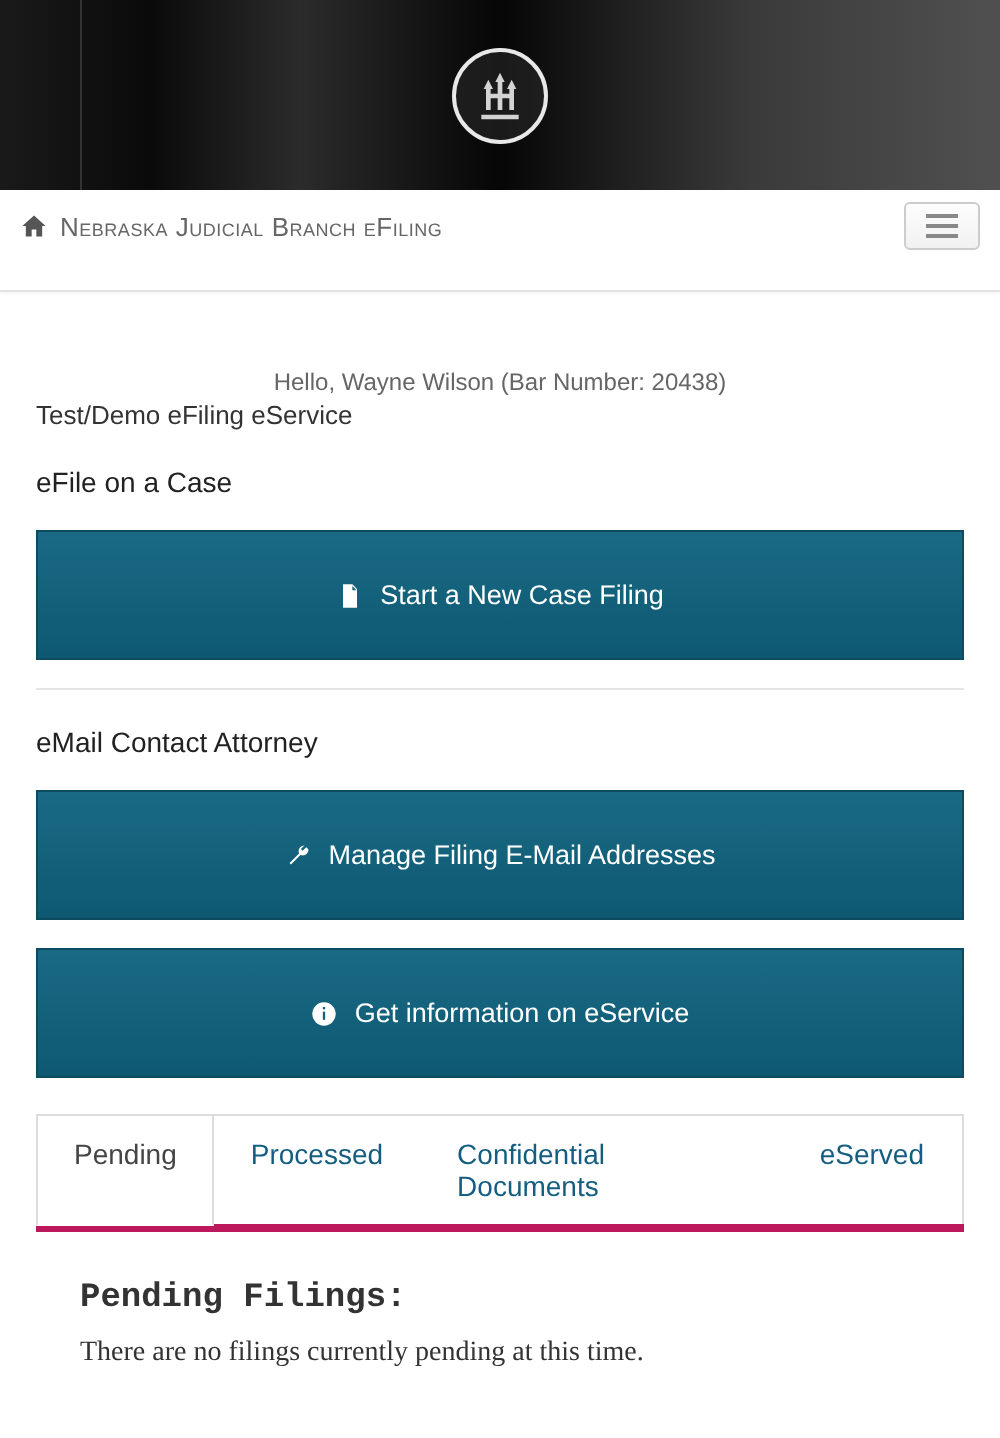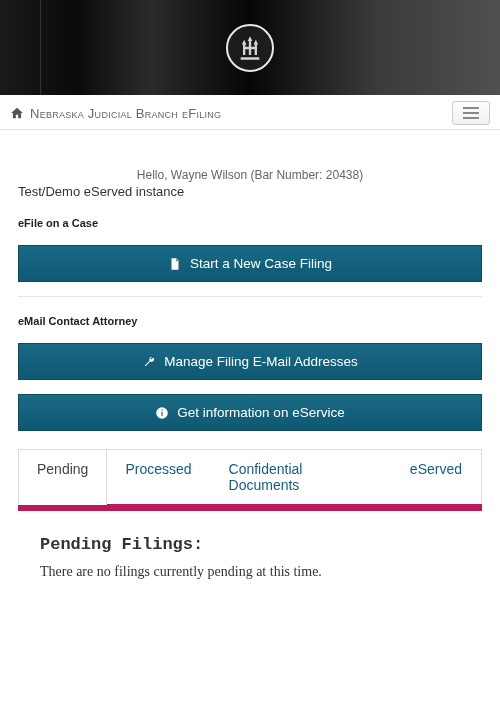--- a/index.html
+++ b/index.html
@@ -1,38 +1,38 @@
 <!DOCTYPE html>
 <html><head>
 <meta charset="utf-8">
 <style>
 * { box-sizing: border-box; margin: 0; padding: 0; }
 body { font-family: -apple-system, "Helvetica Neue", Arial, sans-serif; background: #fff; color: #333; width: 500px; }
 .banner { width: 100%; height: 95px; background: linear-gradient(90deg, #1a1a1a 0%, #0a0a0a 15%, #2b2b2b 30%, #060606 50%, #3a3a3a 75%, #505050 100%); position: relative; display: flex; align-items: center; justify-content: center; }
 .banner::before { content:""; position:absolute; left:8%; top:0; bottom:0; width:1px; background:#333; }
 .seal-circle { width: 48px; height: 48px; border: 2px solid #e8e8e8; border-radius: 50%; display:flex; align-items:center; justify-content:center; background: rgba(40,40,40,.6); }
 .seal-circle svg { width: 28px; height: 28px; fill: #e8e8e8; opacity: .9; }
-.topnav { background: #fff; border-bottom: 1px solid #e3e3e3; box-shadow: 0 1px 2px rgba(0,0,0,.04); padding: 6px 10px 4px 10px; display:flex; align-items:center; justify-content:space-between; }
+.topnav { background: #fff; border-bottom: 1px solid #e3e3e3; box-shadow: 0 1px 2px rgba(0,0,0,.04); padding: 6px 10px 20px 10px; display:flex; align-items:center; justify-content:space-between; }
 .brand { display:flex; align-items:center; gap:6px; color:#666; font-variant: small-caps; letter-spacing:.02em; font-size:13px; }
 .brand svg { width:14px; height:14px; fill:#555; }
 .hamburger { width:38px; height:24px; border:1px solid #ccc; border-radius:3px; background:linear-gradient(#fdfdfd,#f1f1f1); display:flex; align-items:center; justify-content:center; cursor:pointer; }
 .hamburger-lines { display:flex; flex-direction:column; gap:3px; }
 .hamburger-lines span { display:block; width:16px; height:2px; background:#888; }
 .container { padding: 18px 18px 0 18px; }
 h1 { font-size: 24px; font-weight: 700; color:#222; margin: 26px 0 8px 0; }
 .greeting { text-align: center; font-size: 12px; color:#666; margin: 20px 0 2px 0; }
 .instance-note { font-size: 13px; color:#333; margin-bottom: 18px; }
-h2.section { font-size: 11px; font-weight: 700; color:#222; margin: 8px 0 16px 0; }
-.btn { display:flex; align-items:center; justify-content:center; gap:8px; width:100%; padding:10px 10px; margin-bottom:14px; background: linear-gradient(#1a6a85, #0e5872); color:#fff; font-size:13.5px; border:1px solid #0c4b60; cursor:pointer; }
+h2.section { font-size: 14px; font-weight: 400; color:#222; margin: 8px 0 16px 0; }
+.btn { display:flex; align-items:center; justify-content:center; gap:8px; width:100%; padding:24px 10px; margin-bottom:14px; background: linear-gradient(#1a6a85, #0e5872); color:#fff; font-size:13.5px; border:1px solid #0c4b60; cursor:pointer; }
 .btn svg { width:14px; height:14px; fill:#fff; }
 hr.sep { border:none; border-top:1px solid #e5e5e5; margin: 4px 0 18px 0; }
 .tabs { display:flex; border:1px solid #ddd; border-bottom:none; margin-top: 18px; }
 .tab { padding: 11px 18px; font-size: 14px; color:#155e82; cursor:pointer; border-right:1px solid transparent; position:relative; }
 .tab.active { color:#444; border:1px solid #ddd; border-bottom:1px solid #fff; margin:-1px 0 -1px -1px; background:#fff; }
-.tabs-border { border-bottom:7px solid #be185d; }
+.tabs-border { border-bottom:4px solid #be185d; }
 .tab-body { padding: 24px 22px 28px 22px; }
 .tab-body h3 { font-size: 17px; font-weight:700; margin-bottom:10px;font-family:Liberation Mono, monospace; }
 .tab-body p { font-size: 14px; color:#333;font-family:Liberation Serif, serif; }
 </style>
 </head>
 <body>
 
 <div class="banner">
   <div class="seal-circle">
     <svg viewBox="0 0 24 24">
@@ -52,21 +52,21 @@
     <div class="hamburger-lines">
         <span></span>
         <span></span>
         <span></span>
       </div>
   </div>
 </div>
 
 <div class="container">
   <div class="greeting">Hello, Wayne Wilson (Bar Number: 20438)</div>
-  <div class="instance-note">Test/Demo eServed instance</div>
+  <div class="instance-note">Test/Demo eFiling eService</div>
 
   <h2 class="section">eFile on a Case</h2>
 
   <button class="btn">
     <svg viewBox="0 0 24 24">
         <path d="M6 2h8l4 4v16H6V2zm8 1.5V7h3.5L14 3.5z"></path>
       </svg>
     <span>Start a New Case Filing</span>
   </button>
 

